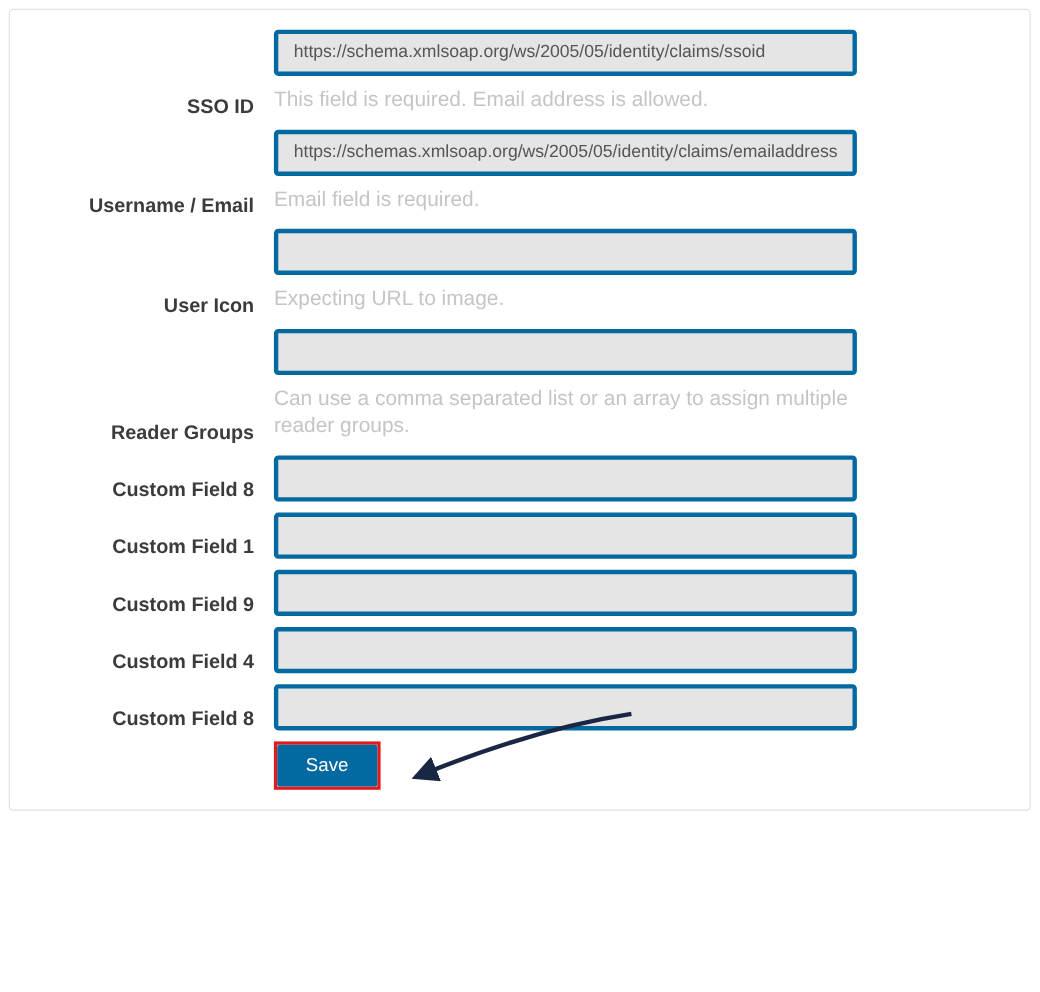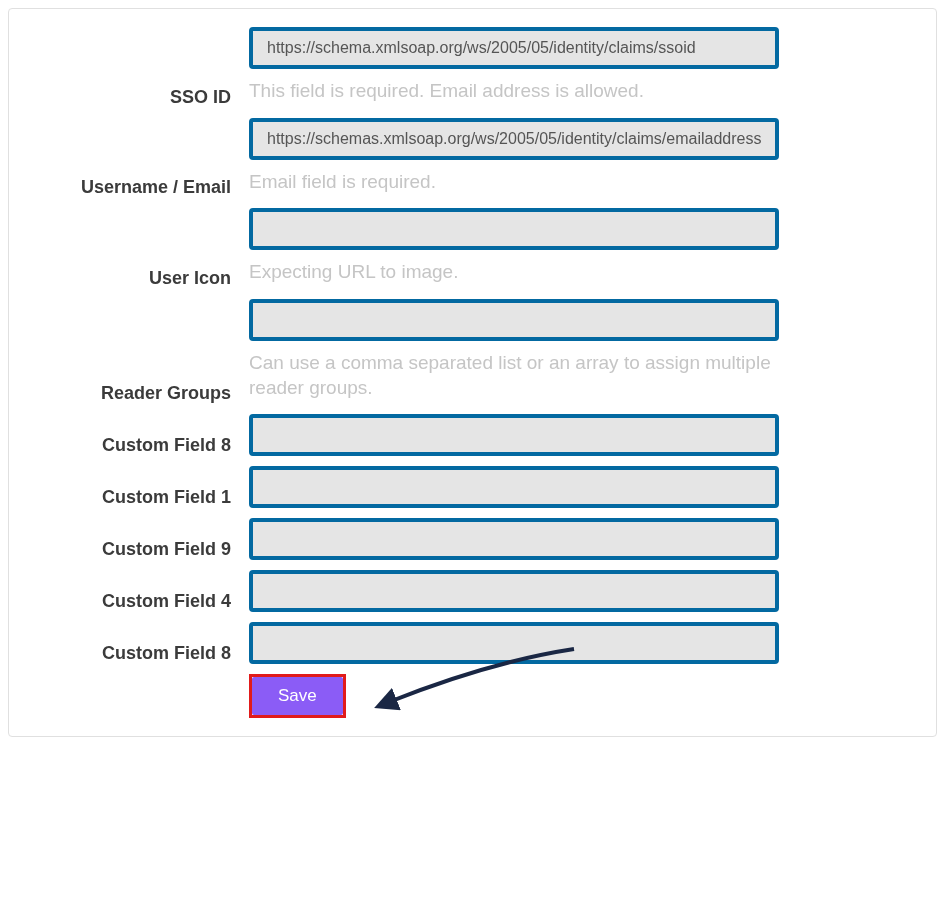--- a/index.html
+++ b/index.html
@@ -56,21 +56,21 @@
     margin-top: 10px;
     margin-bottom: 4px;
     line-height: 1.3;
   }
   .btn-row {
     display: flex;
     align-items: flex-start;
     margin-top: 6px;
   }
   .btn-save {
-    background: #8b5cf6;
+    background: #0369a1;
     color: #fff;
     border: none;
     font-size: 17px;
     padding: 9px 26px;
     cursor: pointer;
     border-radius: 2px;
   }
   .btn-highlight {
     border: 3px solid #e11b1b;
     display: inline-block;

